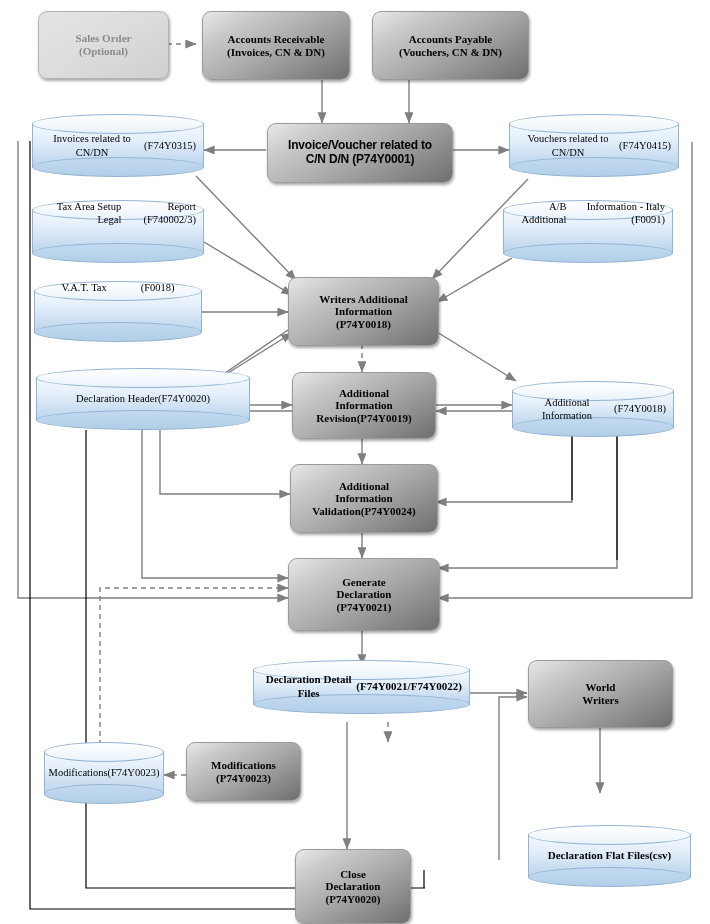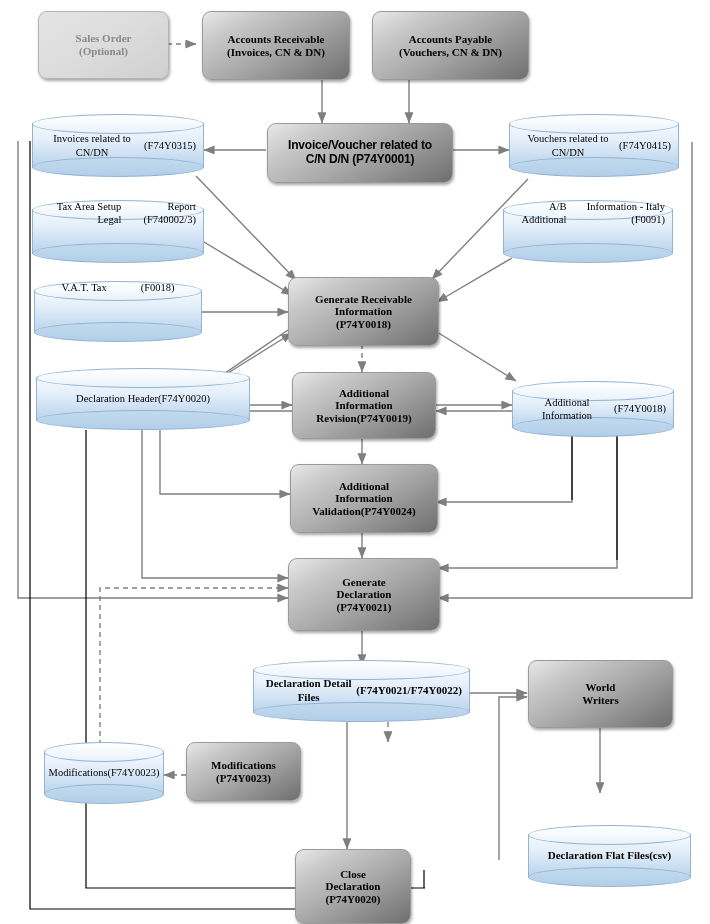--- a/index.html
+++ b/index.html
@@ -203,21 +203,21 @@
     <div class="bot"></div>
     <div class="top"></div>
     <div class="lbl l">
       <div>V.A.T. Tax</div>
       <div class="ind">(F0018)</div>
     </div>
   </div>
 
   <div class="proc" style="left:288px;top:277px;width:149px;height:67px;">
     <span>
-      <span>Generate Receivable</span>
+      <span>Writers Additional</span>
       <span>Information</span>
       <span>(P74Y0018)</span>
     </span>
   </div>
 
   <div class="cyl" style="left:36px;top:368px;width:170px;height:62px;padding-left:44px;">
     <div class="body"></div>
     <div class="bot"></div>
     <div class="top"></div>
     <div class="lbl">
@@ -253,21 +253,21 @@
   </div>
 
   <div class="proc" style="left:288px;top:558px;width:150px;height:71px;">
     <span>
       <span>Generate</span>
       <span>Declaration</span>
       <span>(P74Y0021)</span>
     </span>
   </div>
 
-  <div class="cyl" style="left:253px;top:660px;width:217px;height:62px;">
+  <div class="cyl" style="left:253px;top:660px;width:217px;height:54px;">
     <div class="body"></div>
     <div class="bot"></div>
     <div class="top"></div>
     <div class="lbl b">
       <div>Declaration Detail Files</div>
       <div>(F74Y0021/F74Y0022)</div>
     </div>
   </div>
 
   <div class="proc" style="left:528px;top:660px;width:143px;height:66px;">

